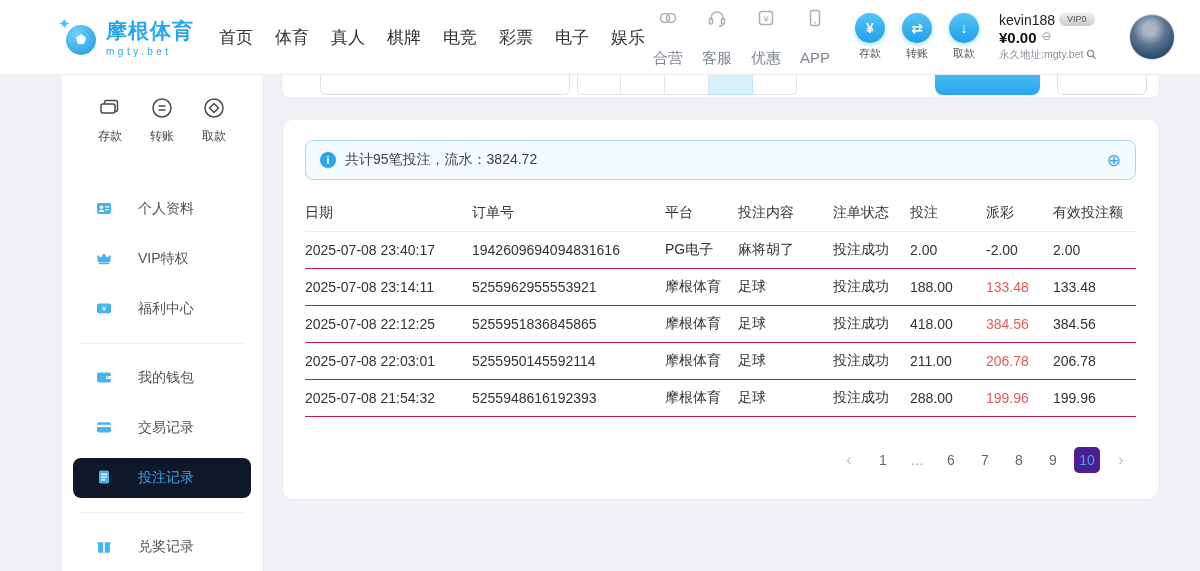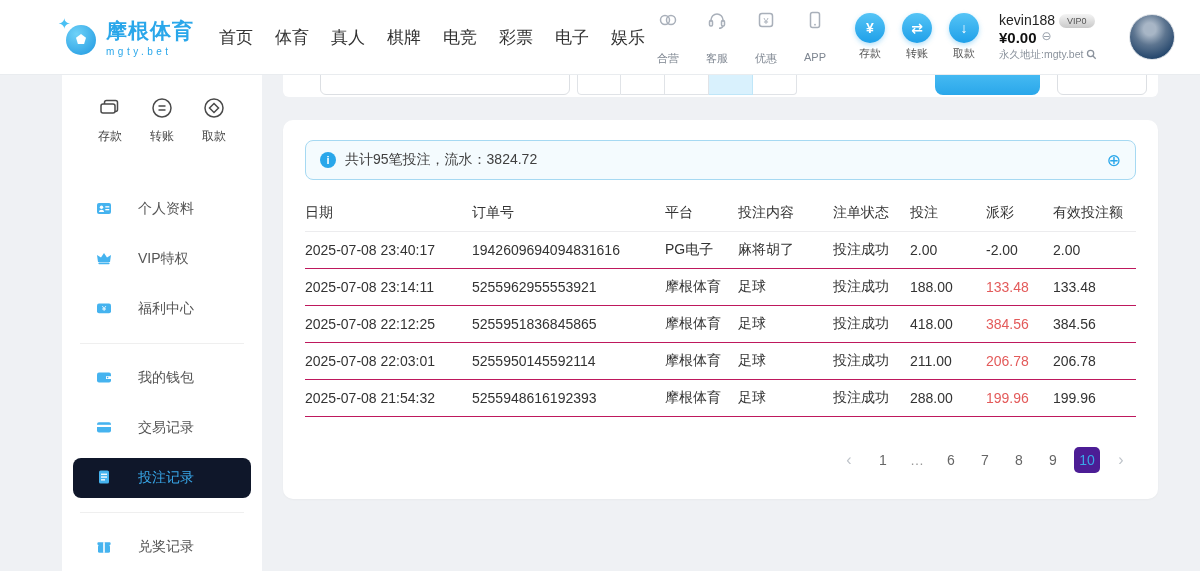--- a/index.html
+++ b/index.html
@@ -16,29 +16,29 @@
   .logo-ball::after{content:"";position:absolute;left:10px;top:9px;width:10px;height:10px;background:#fff;
     clip-path:polygon(50% 0,100% 38%,81% 100%,19% 100%,0 38%)}
   .logo-star{position:absolute;left:2px;top:0;color:#49c0f4;font-size:15px;line-height:1}
   .logo-title{font-size:21px;font-weight:bold;color:#2aa7ea;letter-spacing:1px;white-space:nowrap}
   .logo-sub{font-size:10px;color:#2aa7ea;letter-spacing:3.5px;margin-top:1px}
   .nav{display:flex;gap:12px;margin-left:20px}
   .nav-item{font-size:17px;color:#333;padding:4px 5px;cursor:pointer;white-space:nowrap}
   .quick-links{display:flex;gap:13px;margin-left:auto}
   .quick-link{display:flex;flex-direction:column;align-items:center;width:36px;cursor:pointer}
   .quick-link svg{width:22px;height:22px}
-  .quick-link .lbl{font-size:11px;color:#7d8590;margin-top:16px;white-space:nowrap}
+  .quick-link .lbl{font-size:15px;color:#7d8590;margin-top:16px;white-space:nowrap}
   .wallet-actions{display:flex;gap:17px;margin-left:22px}
   .wallet-action{display:flex;flex-direction:column;align-items:center;cursor:pointer}
   .wallet-circle{width:30px;height:30px;border-radius:50%;color:#fff;font-size:14px;font-weight:bold;
     background:linear-gradient(180deg,#55c4f6,#1fa0e9);display:flex;align-items:center;justify-content:center;
     box-shadow:0 2px 5px rgba(41,166,234,.35)}
   .wallet-action .lbl{font-size:11px;color:#555;margin-top:3px;white-space:nowrap}
   .user-block{margin-left:20px;width:122px;flex:none}
-  .user-line1{display:flex;align-items:flex-end;gap:4px}
+  .user-line1{display:flex;align-items:flex-start;gap:4px}
   .user-name{font-size:14px;color:#222}
   .vip-badge{font-size:9px;color:#555;background:linear-gradient(180deg,#f4f4f4,#c9c9c9);
     border-radius:8px;padding:2px 8px;white-space:nowrap}
   .user-line2{display:flex;align-items:flex-start;gap:5px;font-size:15px;font-weight:bold;color:#111;margin-top:1px}
   .refresh-glyph{color:#9aa2ac;font-size:12px;font-weight:normal;cursor:pointer}
   .user-line3{display:flex;align-items:center;gap:3px;font-size:10.5px;color:#8a929c;margin-top:2px;white-space:nowrap}
   .avatar{width:46px;height:46px;border-radius:50%;margin-left:8px;margin-right:36px;flex:none;cursor:pointer;
     border:1px solid #dfe3e8;
     background:radial-gradient(circle at 45% 32%,#a8b6c6 0 16%,#5d7590 42%,#23456b 78%,#13263f)}
 

